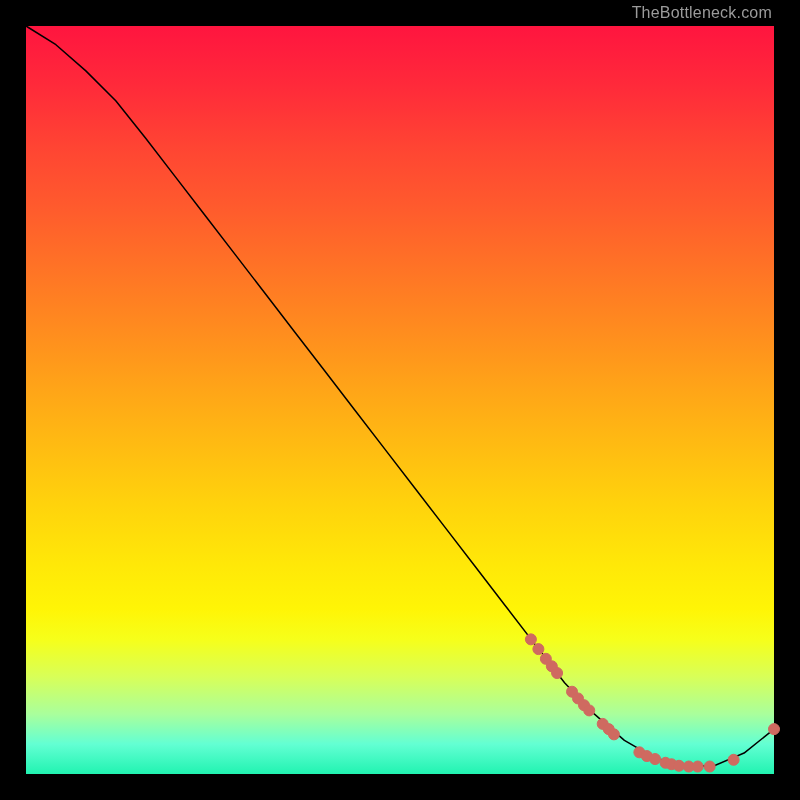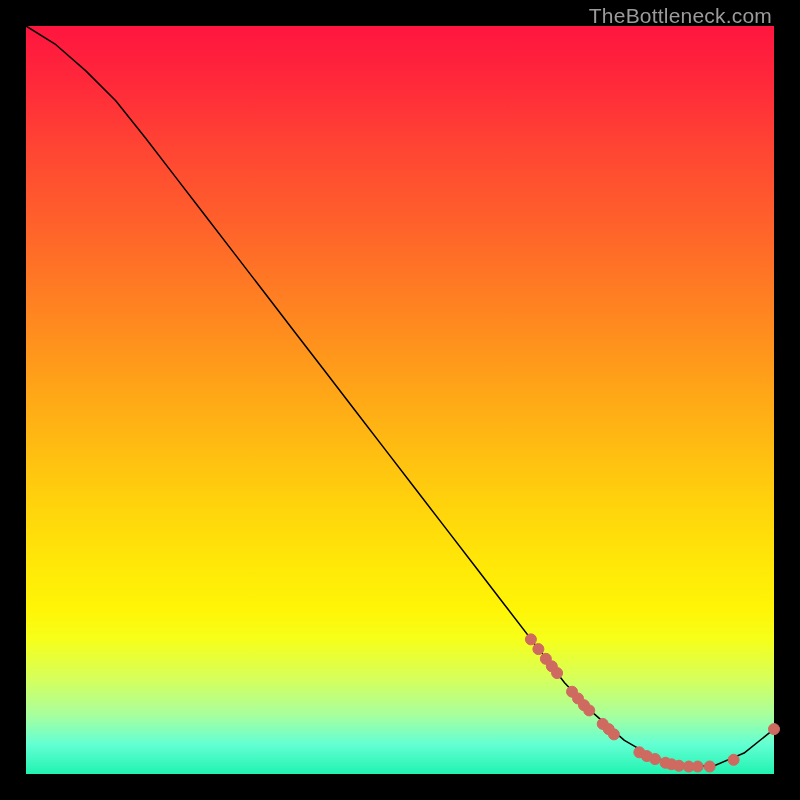--- a/index.html
+++ b/index.html
@@ -39,21 +39,21 @@
       #d8ff58 87%,
       #a9ff9c 92%,
       #63ffd3 96%,
       #21f3b1 100%
     );
   }
   .watermark {
     position: absolute;
     top: 4px;
     right: 28px;
-    font-size: 21px;
+    font-size: 16px;
     color: #9b9b9b;
     font-weight: 500;
     letter-spacing: 0.2px;
   }
   svg.curve {
     position: absolute;
     left: 0;
     top: 0;
     width: 748px;
     height: 748px;

